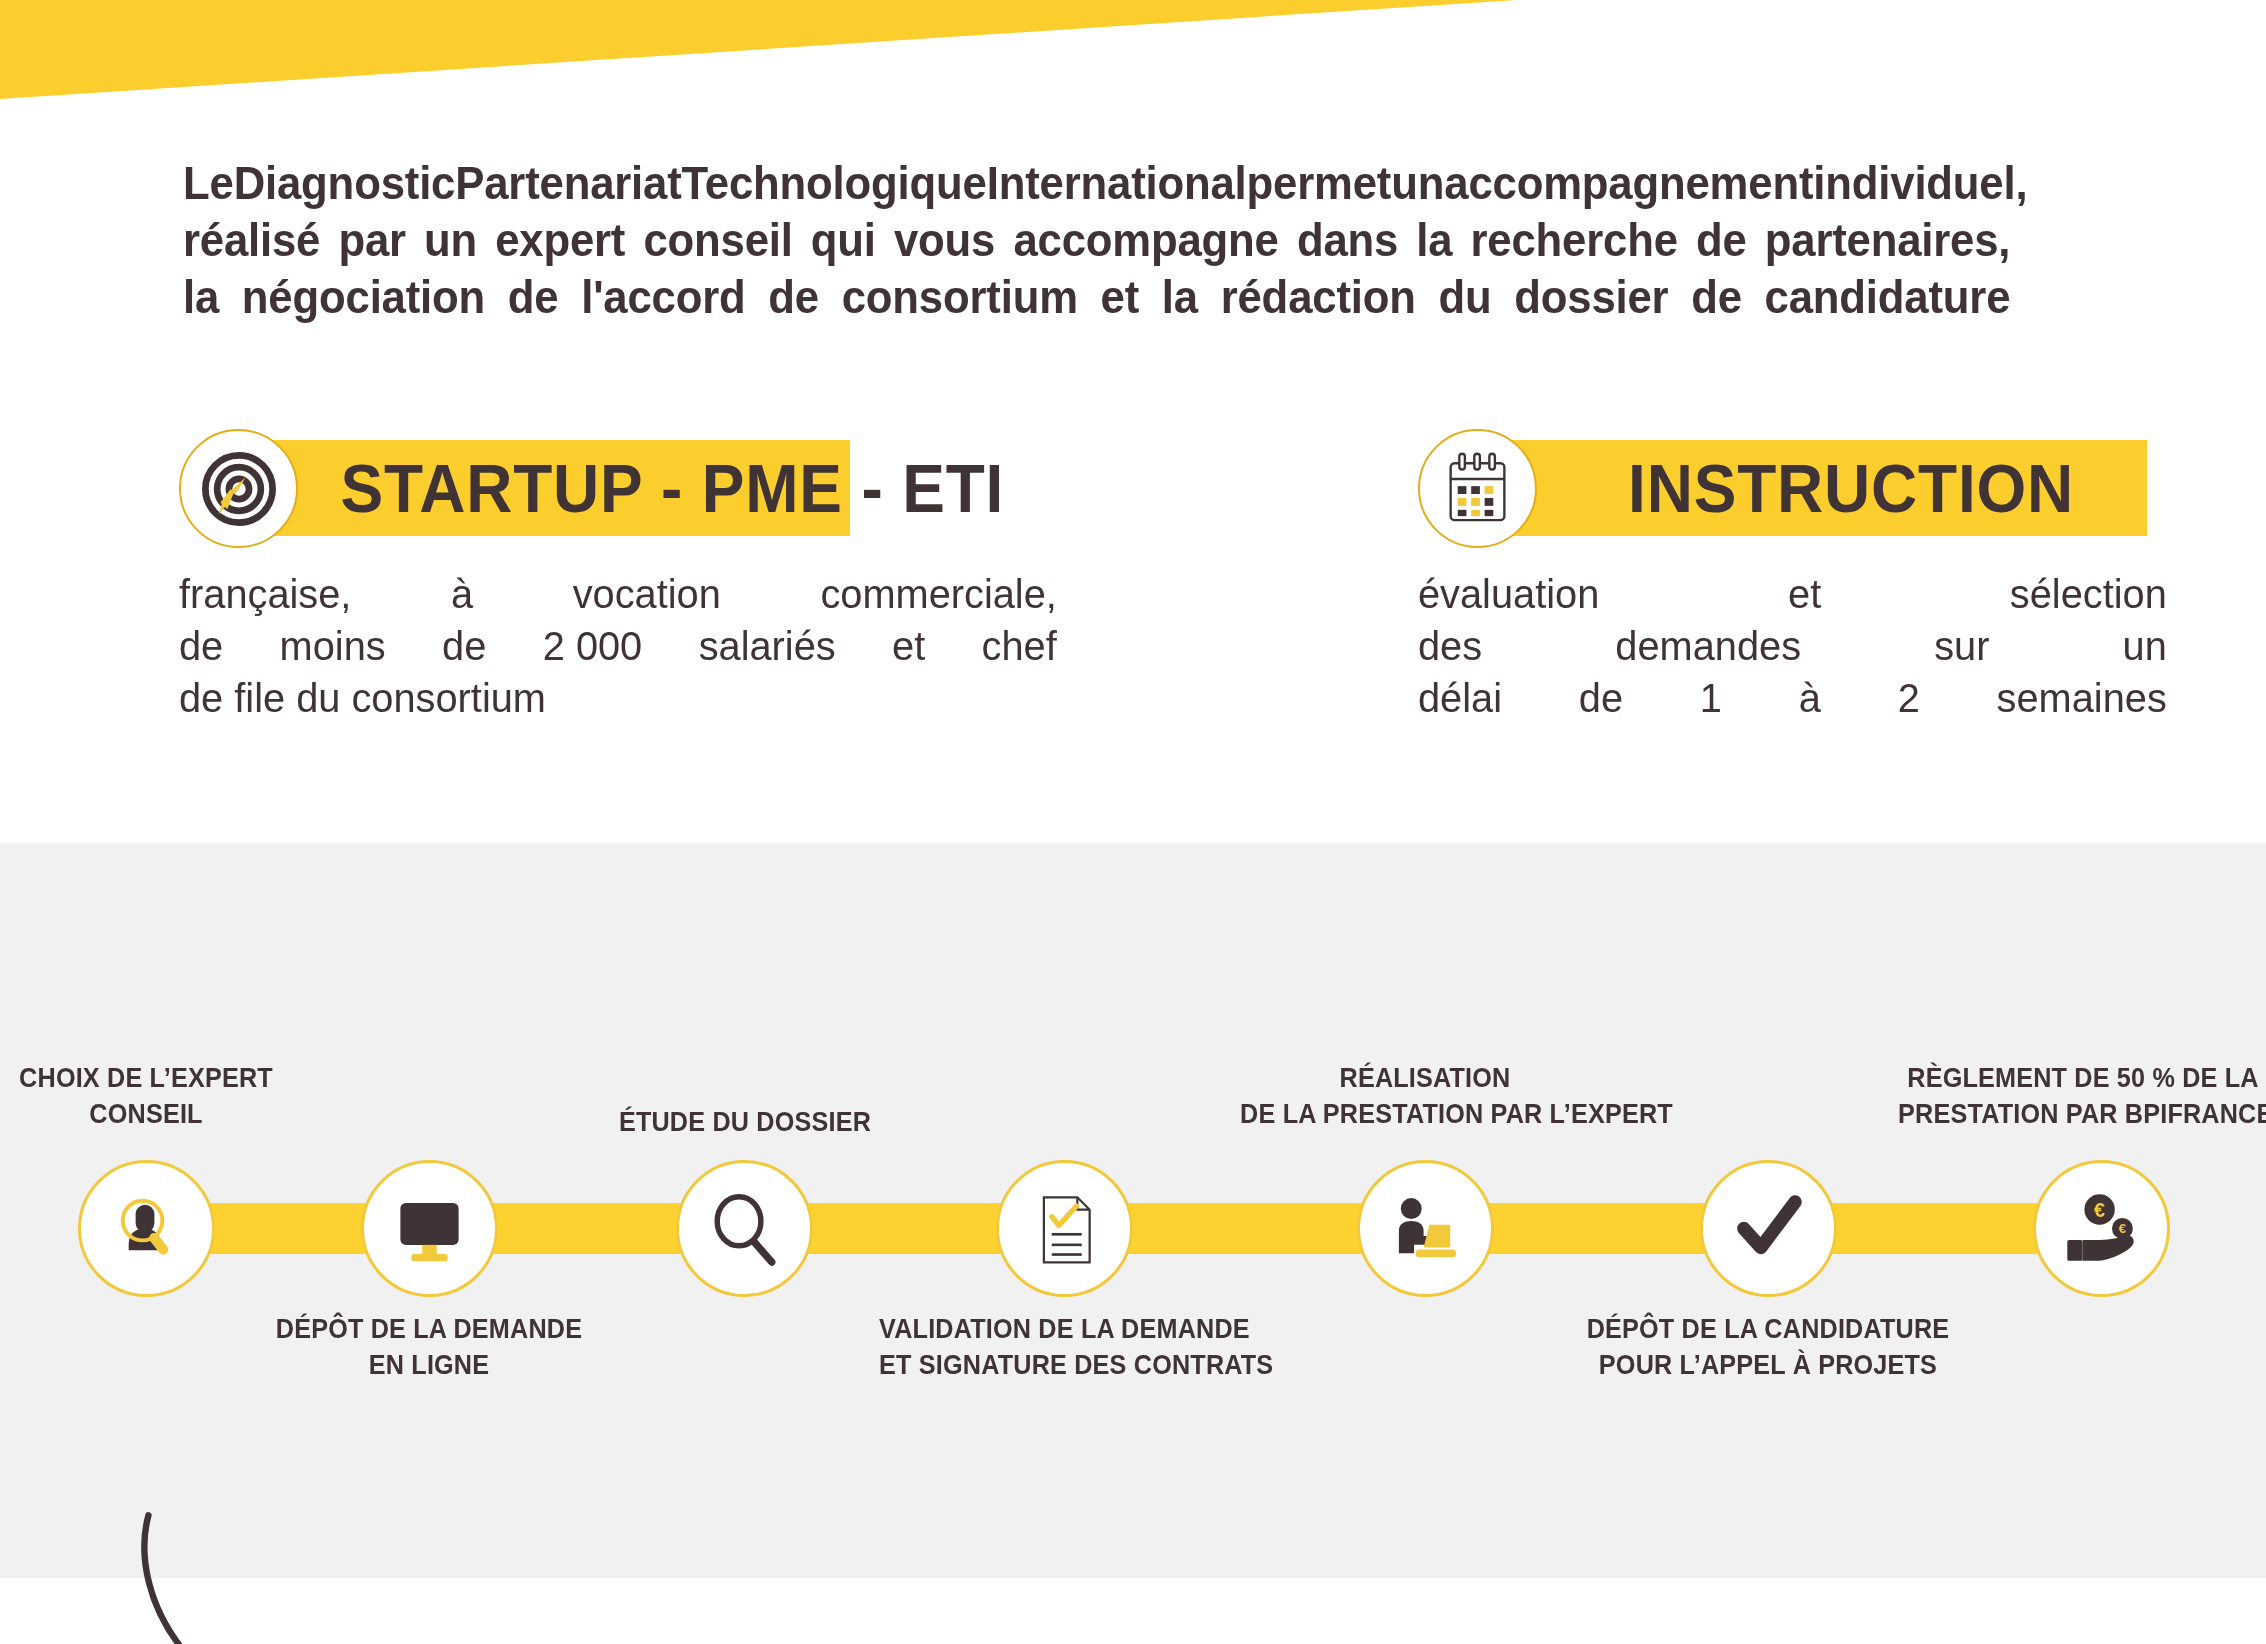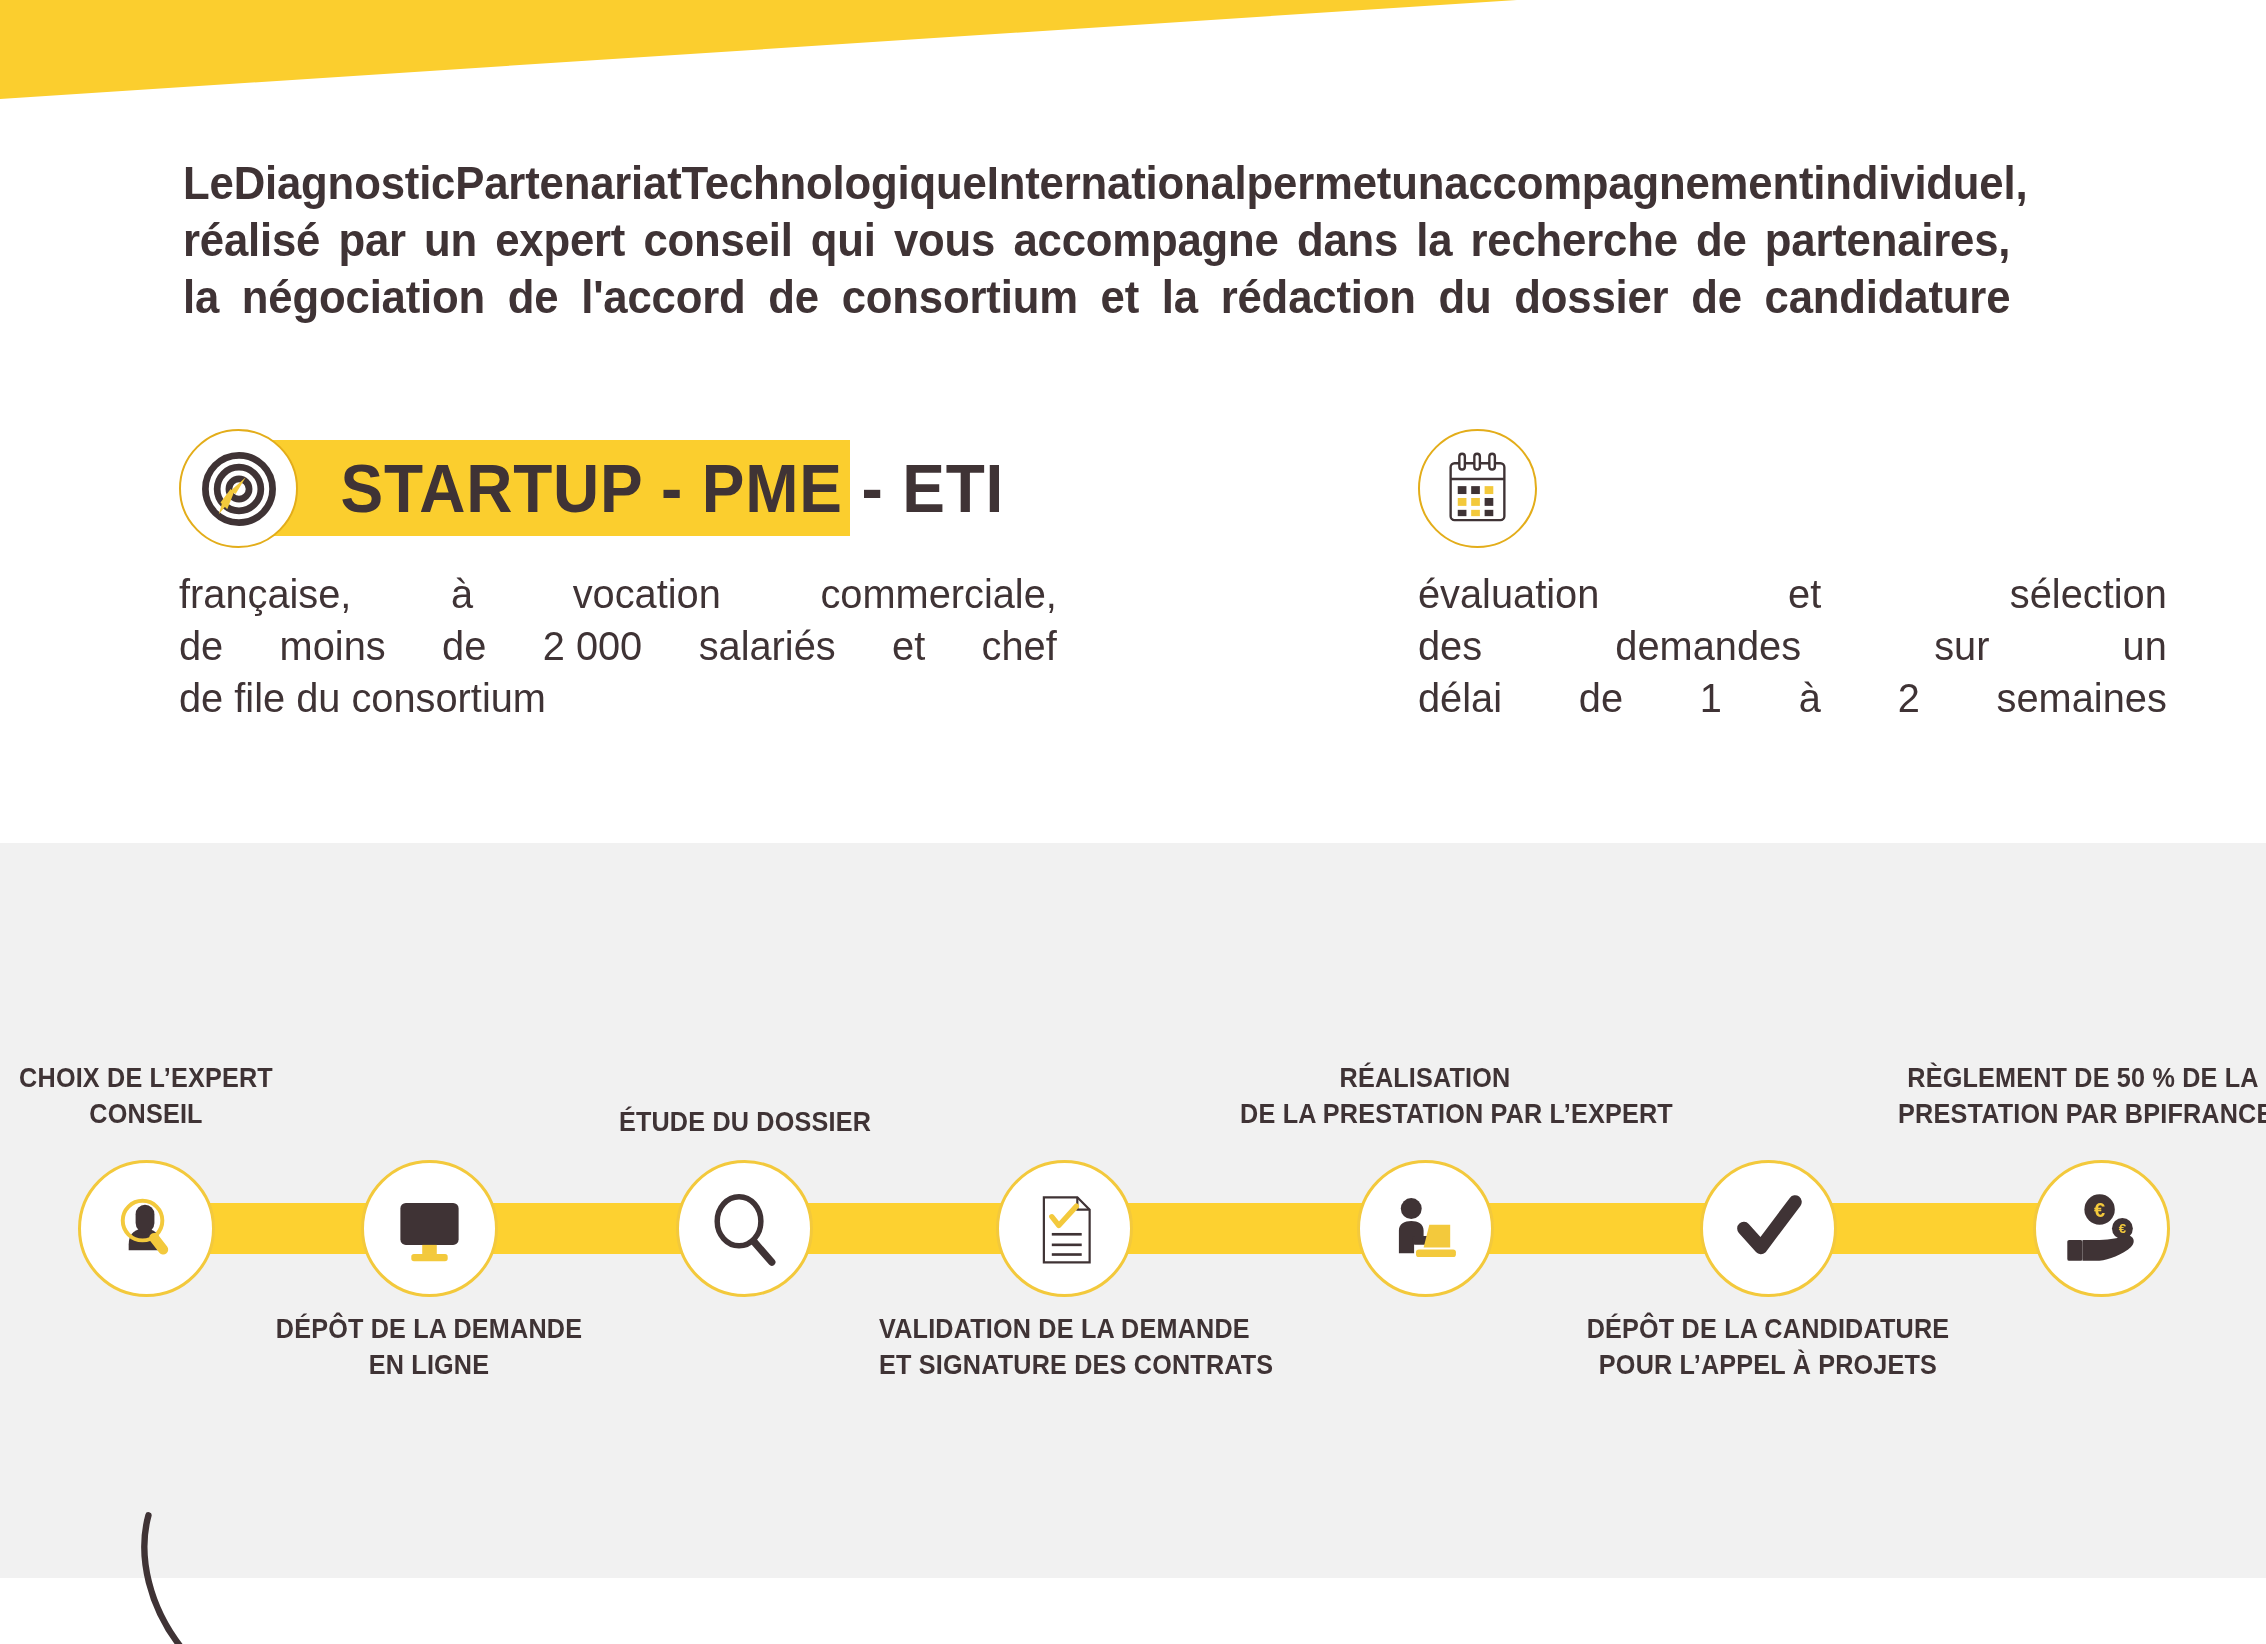--- a/index.html
+++ b/index.html
@@ -264,20 +264,23 @@
         <span>salariés</span>
         <span>et</span>
         <span>chef</span>
       </div>
       <div class="last">de file du consortium</div>
     </div>
   </div>
 
   <div class="col col-right">
     <div class="badgerow">
+      <div class="badgebar badgebar-right">
+        <div class="btxt">INSTRUCTION</div>
+      </div>
       <div class="badgecirc">
         <svg width="79" height="79" viewBox="0 0 100 100">
           <rect x="16" y="18" width="68" height="72" rx="5" fill="#ffffff" stroke="#3F3335" stroke-width="3"></rect>
           <line x1="16" y1="38" x2="84" y2="38" stroke="#3F3335" stroke-width="3"></line>
           <rect x="27" y="6" width="7" height="20" rx="3.5" fill="#ffffff" stroke="#3F3335" stroke-width="3"></rect>
           <rect x="46" y="6" width="7" height="20" rx="3.5" fill="#ffffff" stroke="#3F3335" stroke-width="3"></rect>
           <rect x="65" y="6" width="7" height="20" rx="3.5" fill="#ffffff" stroke="#3F3335" stroke-width="3"></rect>
           <rect x="25" y="47" width="11" height="10" fill="#3F3335"></rect>
           <rect x="42" y="47" width="11" height="10" fill="#3F3335"></rect>
           <rect x="59" y="47" width="11" height="10" fill="#F3C93C"></rect>

